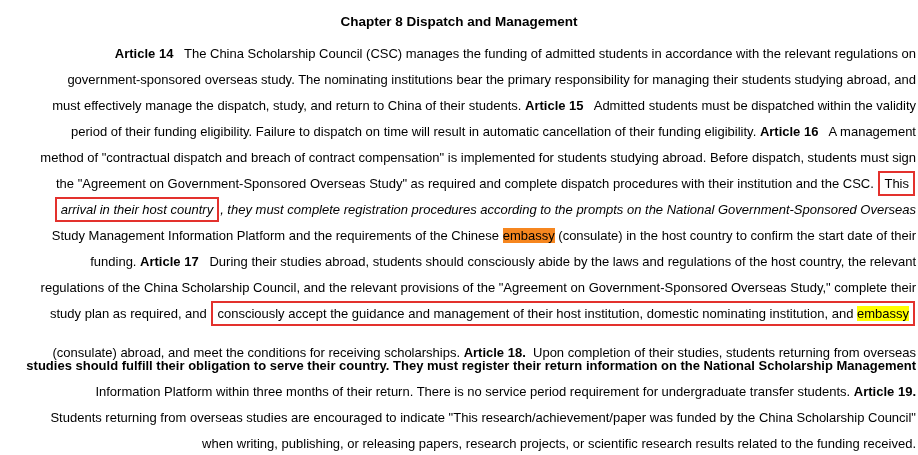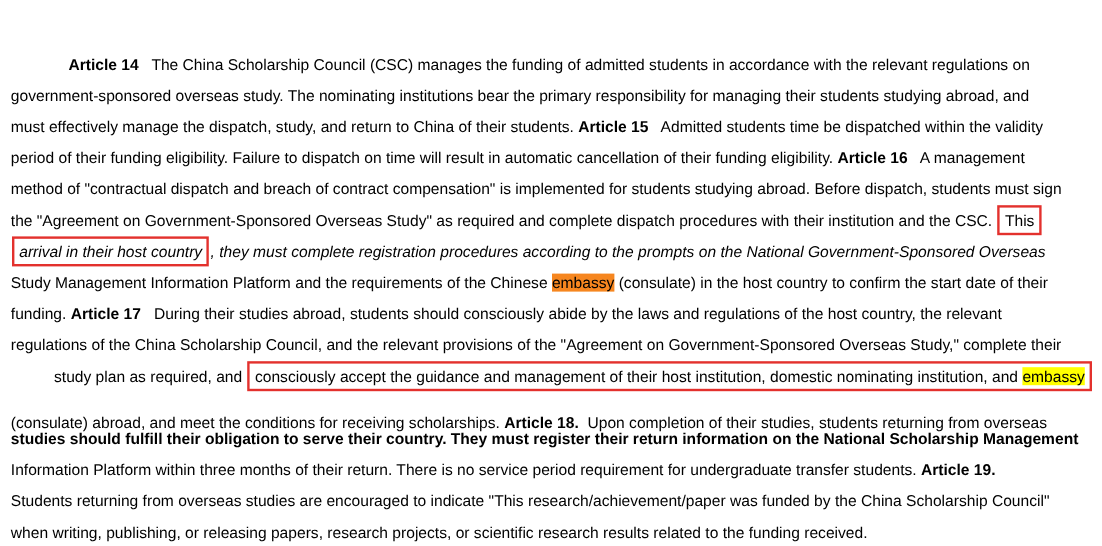--- a/index.html
+++ b/index.html
@@ -23,43 +23,45 @@
     left: 0;
     right: 0;
     text-align: center;
     font-weight: bold;
     font-size: 13.5px;
     white-space: pre;
   }
   .line {
     position: absolute;
     left: 9px;
-    right: 16px;
+    right: 2px;
     height: 26px;
     line-height: 26px;
     white-space: pre;
+    text-align: right;
   }
   .line.indent { padding-left: 48px; }
   .b { font-weight: bold; }
   .hl-orange { background: var(--hl-orange, #f6861f); }
   .hl-yellow { background: var(--hl-yellow, #ffff00); }
   .redbox {
     border: 2px solid var(--box-red, #e3312d);
     padding: 3px 4px;
     margin: 0 1px;
   }
 </style>
 </head>
 <body>
 
 <div class="page">
+  <div class="title">Chapter 8 Dispatch and Management</div>
 
 <div class="line indent" style="top: 41px;"><span class="b">Article 14</span><span>   The China Scholarship Council (CSC) manages the funding of admitted students in accordance with the relevant regulations on</span></div>
     <div class="line" style="top: 67px;"><span>government-sponsored overseas study. The nominating institutions bear the primary responsibility for managing their students studying abroad, and</span></div>
-    <div class="line" style="top: 93px;"><span>must effectively manage the dispatch, study, and return to China of their students. </span><span class="b">Article 15</span><span>   Admitted students time be dispatched within the validity</span></div>
+    <div class="line" style="top: 93px;"><span>must effectively manage the dispatch, study, and return to China of their students. </span><span class="b">Article 15</span><span>   Admitted students must be dispatched within the validity</span></div>
     <div class="line" style="top: 119px;"><span>period of their funding eligibility. Failure to dispatch on time will result in automatic cancellation of their funding eligibility. </span><span class="b">Article 16</span><span>   A management</span></div>
     <div class="line" style="top: 145px;"><span>method of "contractual dispatch and breach of contract compensation" is implemented for students studying abroad. Before dispatch, students must sign</span></div>
     <div class="line" style="top: 171px;"><span>the "Agreement on Government-Sponsored Overseas Study" as required and complete dispatch procedures with their institution and the CSC. </span><span class="redbox"><span>This</span></span></div>
     <div class="line" style="top: 197px; font-style: italic;"><span class="redbox"><span>arrival in their host country</span></span><span>, they must complete registration procedures according to the prompts on the National Government-Sponsored Overseas</span></div>
     <div class="line" style="top: 223px;"><span>Study Management Information Platform and the requirements of the Chinese </span><span class="hl-orange">embassy</span><span> (consulate) in the host country to confirm the start date of their</span></div>
     <div class="line" style="top: 249px;"><span>funding. </span><span class="b">Article 17</span><span>   During their studies abroad, students should consciously abide by the laws and regulations of the host country, the relevant</span></div>
     <div class="line" style="top: 275px;"><span>regulations of the China Scholarship Council, and the relevant provisions of the "Agreement on Government-Sponsored Overseas Study," complete their</span></div>
     <div class="line" style="top: 301px; margin-left: 36px;"><span>study plan as required, and </span><span class="redbox"><span>consciously accept the guidance and management of their host institution, domestic nominating institution, and </span><span class="hl-yellow">embassy</span></span></div>
     <div class="line" style="top: 327px; margin-top: 13px;"><span>(consulate) abroad, and meet the conditions for receiving scholarships. </span><span class="b">Article 18.</span><span>  Upon completion of their studies, students returning from overseas</span></div>
     <div class="line" style="top: 353px; font-weight: bold;"><span>studies should fulfill their obligation to serve their country. They must register their return information on the National Scholarship Management</span></div>

